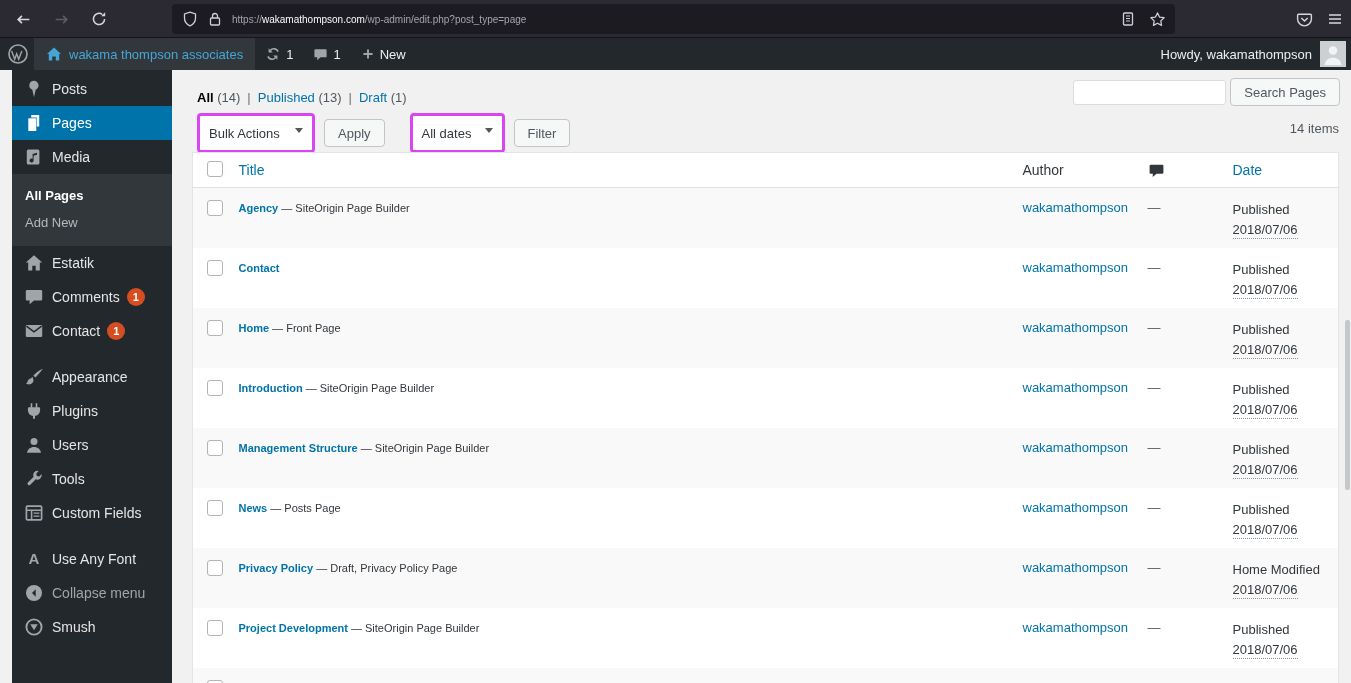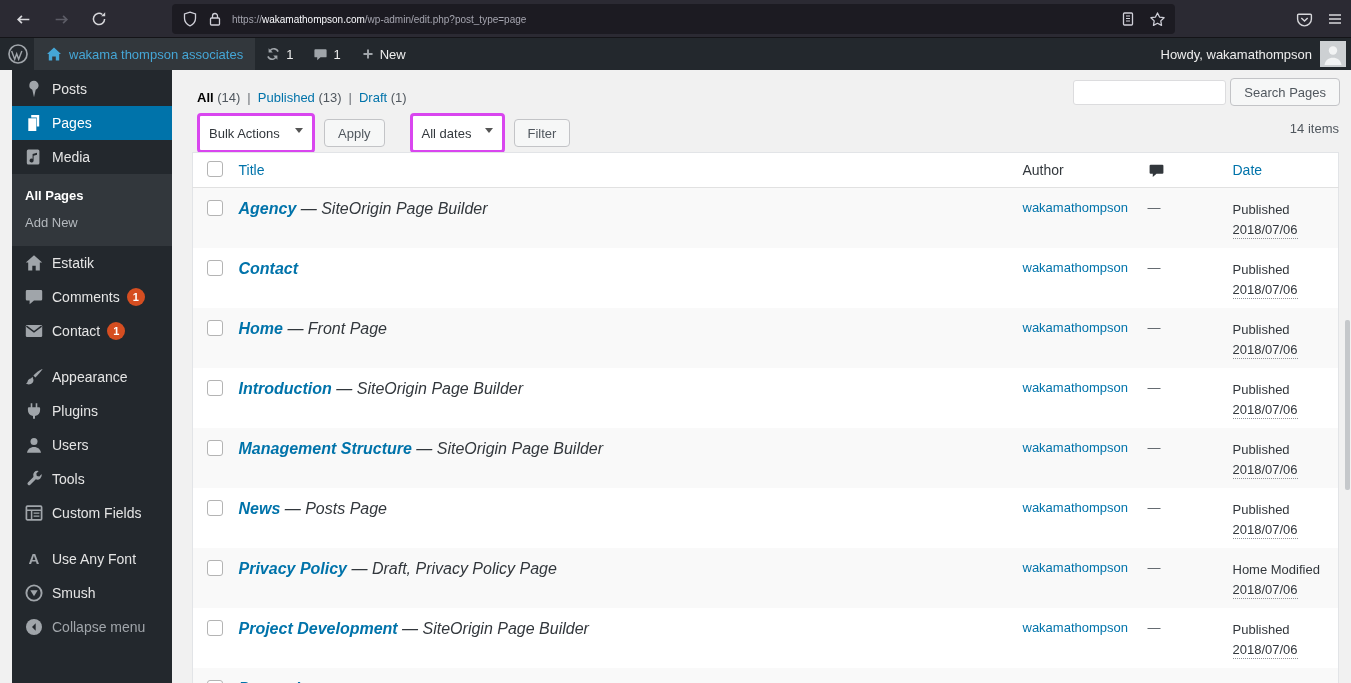--- a/index.html
+++ b/index.html
@@ -65,21 +65,21 @@
 
   .table-wrap { position:absolute; top:82px; left:20px; right:24px; }
   table.wp-list { width:100%; border-collapse:collapse; background:#fff; border:1px solid #e2e4e7; table-layout:fixed; }
   col.c-cb { width:36px; } col.c-author { width:125px; } col.c-comments { width:85px; } col.c-date { width:116px; }
   thead th { height:35px; text-align:left; font-weight:normal; font-size:14px; padding:0 10px; border-bottom:1px solid #e1e1e1; color:#32373c; vertical-align:middle; }
   thead th a { color:#0073aa; text-decoration:none; cursor:pointer; }
   tbody td { height:60px; vertical-align:top; padding:12px 10px 0; font-size:13px; color:#32373c; }
   tr.alt td { background:#f9f9f9; }
   .cb { width:16px; height:16px; border:1px solid #b4b4b4; border-radius:3px; background:#fff; display:inline-block; margin-left:4px; cursor:pointer; }
   td.cb-cell, th.cb-cell { padding-left:10px; }
-  .row-title { font-size:16px;font-style:italic; }
+  .row-title { font-size:11px; }
   .row-title a { color:#0073aa; font-weight:bold; text-decoration:none; cursor:pointer; }
   .row-suffix { color:#32373c; font-weight:normal; }
   .author-link { color:#0073aa; text-decoration:none; cursor:pointer; }
   .no-comments { color:#50575e; }
   .date-cell div { line-height:20px; }
   .date-val { border-bottom:1px dotted #8c8f94; display:inline-block; line-height:17px; }
   .th-bubble { width:17px; height:17px; color:#32373c; }
 
   .scroll-thumb { position:absolute; right:1px; top:320px; width:5px; height:170px; background:#c5c8cb; border-radius:2px; z-index:50; }
 </style>
@@ -305,37 +305,37 @@
       </div>
       <div class="menu-sep"></div>
       <div class="menu-item">
         <span class="micon">
           <svg viewBox="0 0 20 20">
             <text x="10" y="15" text-anchor="middle" font-size="15" font-weight="bold" fill="currentColor" font-family="Liberation Sans,sans-serif">A</text>
           </svg>
         </span>
         <span>Use Any Font</span>
       </div>
+      <div class="menu-item muted">
+        <span class="micon">
+          <svg viewBox="0 0 20 20">
+            <circle cx="10" cy="10" r="8"></circle>
+            <path d="M11.7 6.3 8 10l3.7 3.7z" fill="#23282d"></path>
+          </svg>
+        </span>
+        <span>Collapse menu</span>
+      </div>
       <div class="menu-item">
         <span class="micon">
           <svg viewBox="0 0 20 20">
             <circle cx="10" cy="10" r="7.6" fill="none" stroke="currentColor" stroke-width="1.9"></circle>
             <path d="M6.3 7.3h7.4L10 13.3z"></path>
           </svg>
         </span>
         <span>Smush</span>
-      </div>
-      <div class="menu-item muted">
-        <span class="micon">
-          <svg viewBox="0 0 20 20">
-            <circle cx="10" cy="10" r="8"></circle>
-            <path d="M11.7 6.3 8 10l3.7 3.7z" fill="#23282d"></path>
-          </svg>
-        </span>
-        <span>Collapse menu</span>
       </div>
     </div>
 
   <div class="content">
     <div class="subsubsub" id="subsubsub"><a class="current-filter">All <span class="count">(14)</span></a><span class="pipe">|</span><a>Published <span class="count">(13)</span></a><span class="pipe">|</span><a>Draft <span class="count">(1)</span></a></div>
 
     <div class="tablenav">
       <span class="select" style="width:118px">
           <span>Bulk Actions</span>
         </span>

